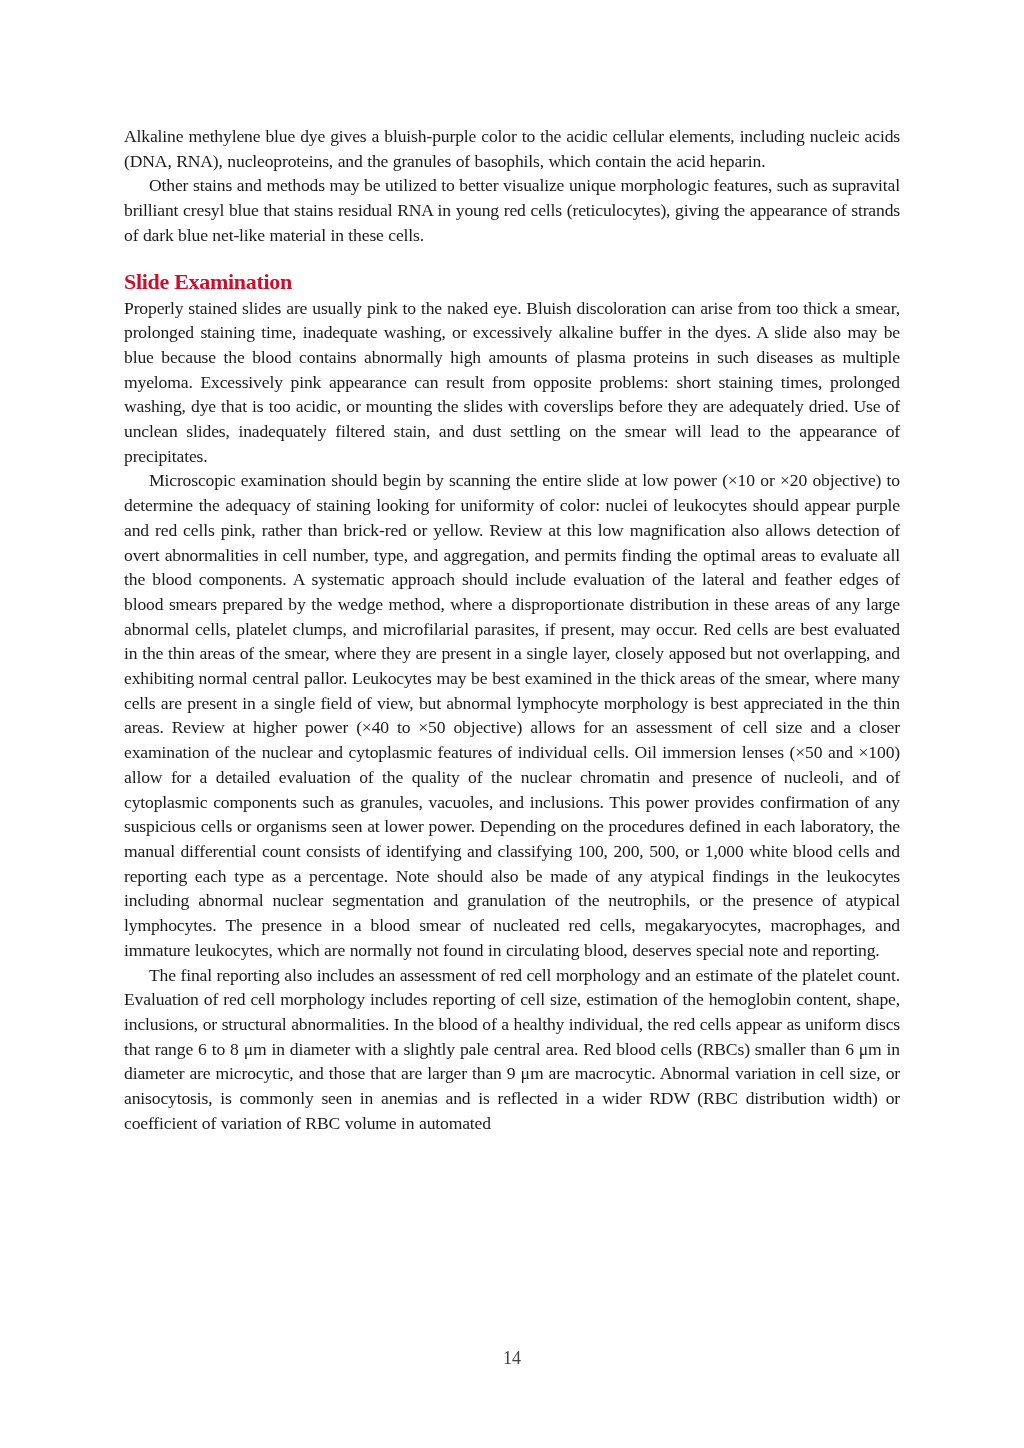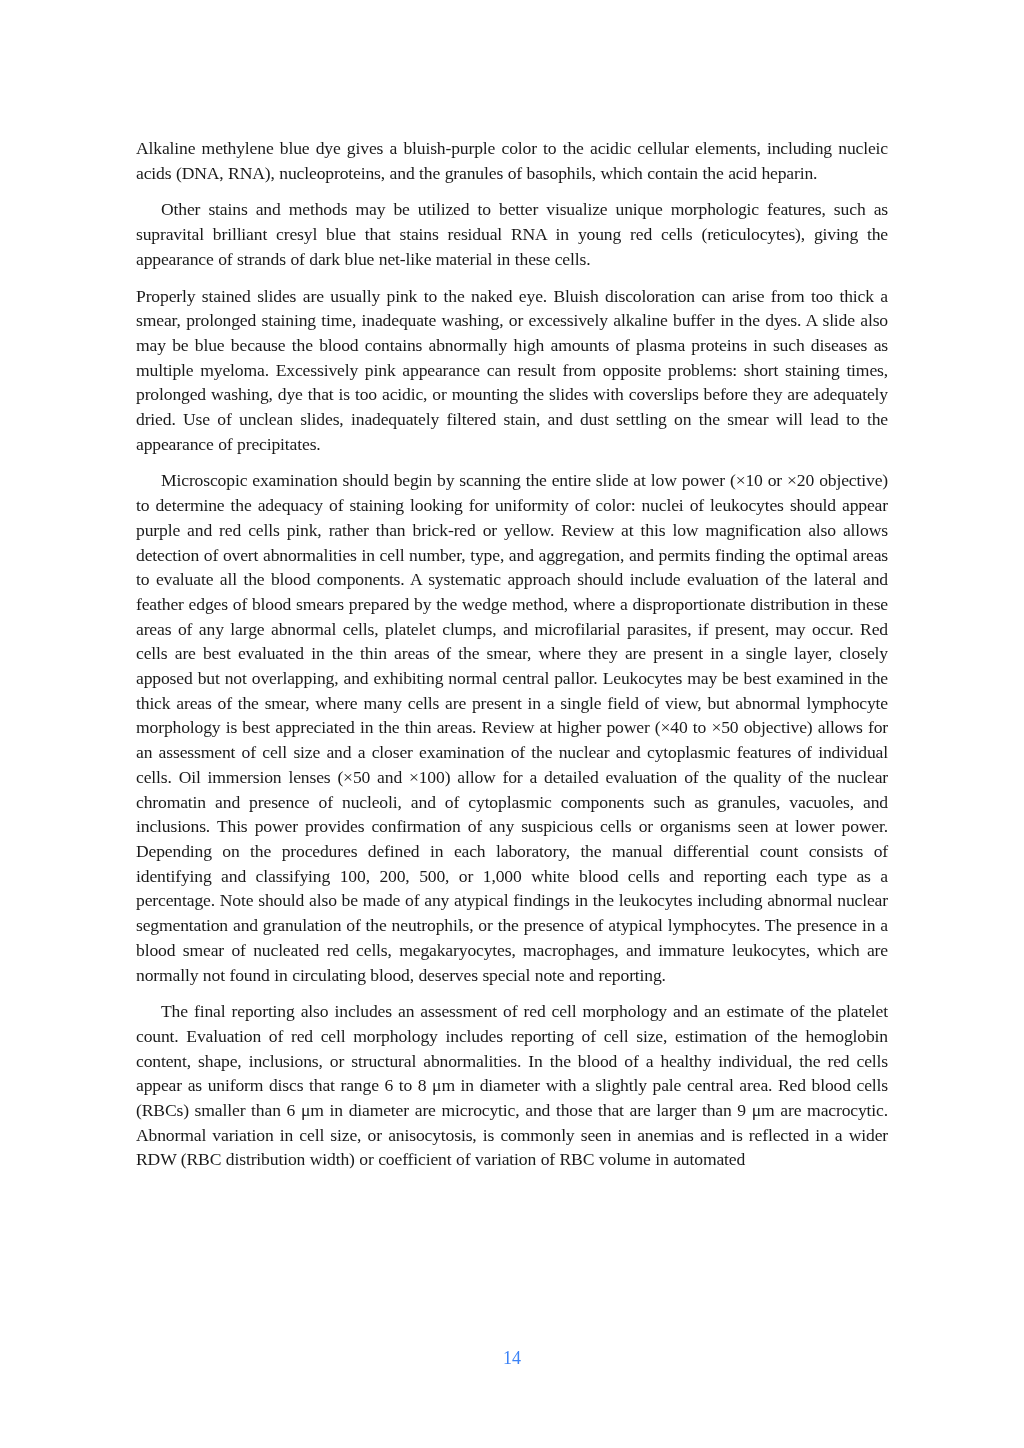--- a/index.html
+++ b/index.html
@@ -15,21 +15,21 @@
       font-family: "Liberation Serif", "DejaVu Serif", serif;
       color: #1a1a1a;
     }
     .page {
       position: absolute;
       left: 124px;
       top: 124px;
       width: 776px;
     }
     p {
-      margin: 12px;
+      margin: 0;
       font-size: 17.6px;
       line-height: 24.7px;
       text-align: justify;
       letter-spacing: -0.15px;
       word-spacing: 0.3px;
     }
     p.indent {
       text-indent: 25px;
       font-family: Liberation Serif, serif;
     }
@@ -41,29 +41,30 @@
       color: #c8102e;
       letter-spacing: -0.3px;
     }
     .page-number {
       position: absolute;
       left: 0;
       width: 1024px;
       top: 1348px;
       text-align: center;
       font-size: 18px;
-      color: #3b82f6;
+      color: #404040;
     }
   </style>
 </head>
 <body>
 
 <div class="page">
   <p>Alkaline methylene blue dye gives a bluish-purple color to the acidic cellular elements, including nucleic acids (DNA, RNA), nucleoproteins, and the granules of basophils, which contain the acid heparin.</p>
   <p class="indent">Other stains and methods may be utilized to better visualize unique morphologic features, such as supravital brilliant cresyl blue that stains residual RNA in young red cells (reticulocytes), giving the appearance of strands of dark blue net-like material in these cells.</p>
 
+  <h2>Slide Examination</h2>
 
   <p>Properly stained slides are usually pink to the naked eye. Bluish discoloration can arise from too thick a smear, prolonged staining time, inadequate washing, or excessively alkaline buffer in the dyes. A slide also may be blue because the blood contains abnormally high amounts of plasma proteins in such diseases as multiple myeloma. Excessively pink appearance can result from opposite problems: short staining times, prolonged washing, dye that is too acidic, or mounting the slides with coverslips before they are adequately dried. Use of unclean slides, inadequately filtered stain, and dust settling on the smear will lead to the appearance of precipitates.</p>
   <p class="indent">Microscopic examination should begin by scanning the entire slide at low power (×10 or ×20 objective) to determine the adequacy of staining looking for uniformity of color: nuclei of leukocytes should appear purple and red cells pink, rather than brick-red or yellow. Review at this low magnification also allows detection of overt abnormalities in cell number, type, and aggregation, and permits finding the optimal areas to evaluate all the blood components. A systematic approach should include evaluation of the lateral and feather edges of blood smears prepared by the wedge method, where a disproportionate distribution in these areas of any large abnormal cells, platelet clumps, and microfilarial parasites, if present, may occur. Red cells are best evaluated in the thin areas of the smear, where they are present in a single layer, closely apposed but not overlapping, and exhibiting normal central pallor. Leukocytes may be best examined in the thick areas of the smear, where many cells are present in a single field of view, but abnormal lymphocyte morphology is best appreciated in the thin areas. Review at higher power (×40 to ×50 objective) allows for an assessment of cell size and a closer examination of the nuclear and cytoplasmic features of individual cells. Oil immersion lenses (×50 and ×100) allow for a detailed evaluation of the quality of the nuclear chromatin and presence of nucleoli, and of cytoplasmic components such as granules, vacuoles, and inclusions. This power provides confirmation of any suspicious cells or organisms seen at lower power. Depending on the procedures defined in each laboratory, the manual differential count consists of identifying and classifying 100, 200, 500, or 1,000 white blood cells and reporting each type as a percentage. Note should also be made of any atypical findings in the leukocytes including abnormal nuclear segmentation and granulation of the neutrophils, or the presence of atypical lymphocytes. The presence in a blood smear of nucleated red cells, megakaryocytes, macrophages, and immature leukocytes, which are normally not found in circulating blood, deserves special note and reporting.</p>
   <p class="indent">The final reporting also includes an assessment of red cell morphology and an estimate of the platelet count. Evaluation of red cell morphology includes reporting of cell size, estimation of the hemoglobin content, shape, inclusions, or structural abnormalities. In the blood of a healthy individual, the red cells appear as uniform discs that range 6 to 8 μm in diameter with a slightly pale central area. Red blood cells (RBCs) smaller than 6 μm in diameter are microcytic, and those that are larger than 9 μm are macrocytic. Abnormal variation in cell size, or anisocytosis, is commonly seen in anemias and is reflected in a wider RDW (RBC distribution width) or coefficient of variation of RBC volume in automated</p>
 </div>
 
 <div class="page-number">14</div>
 
 </body></html>

